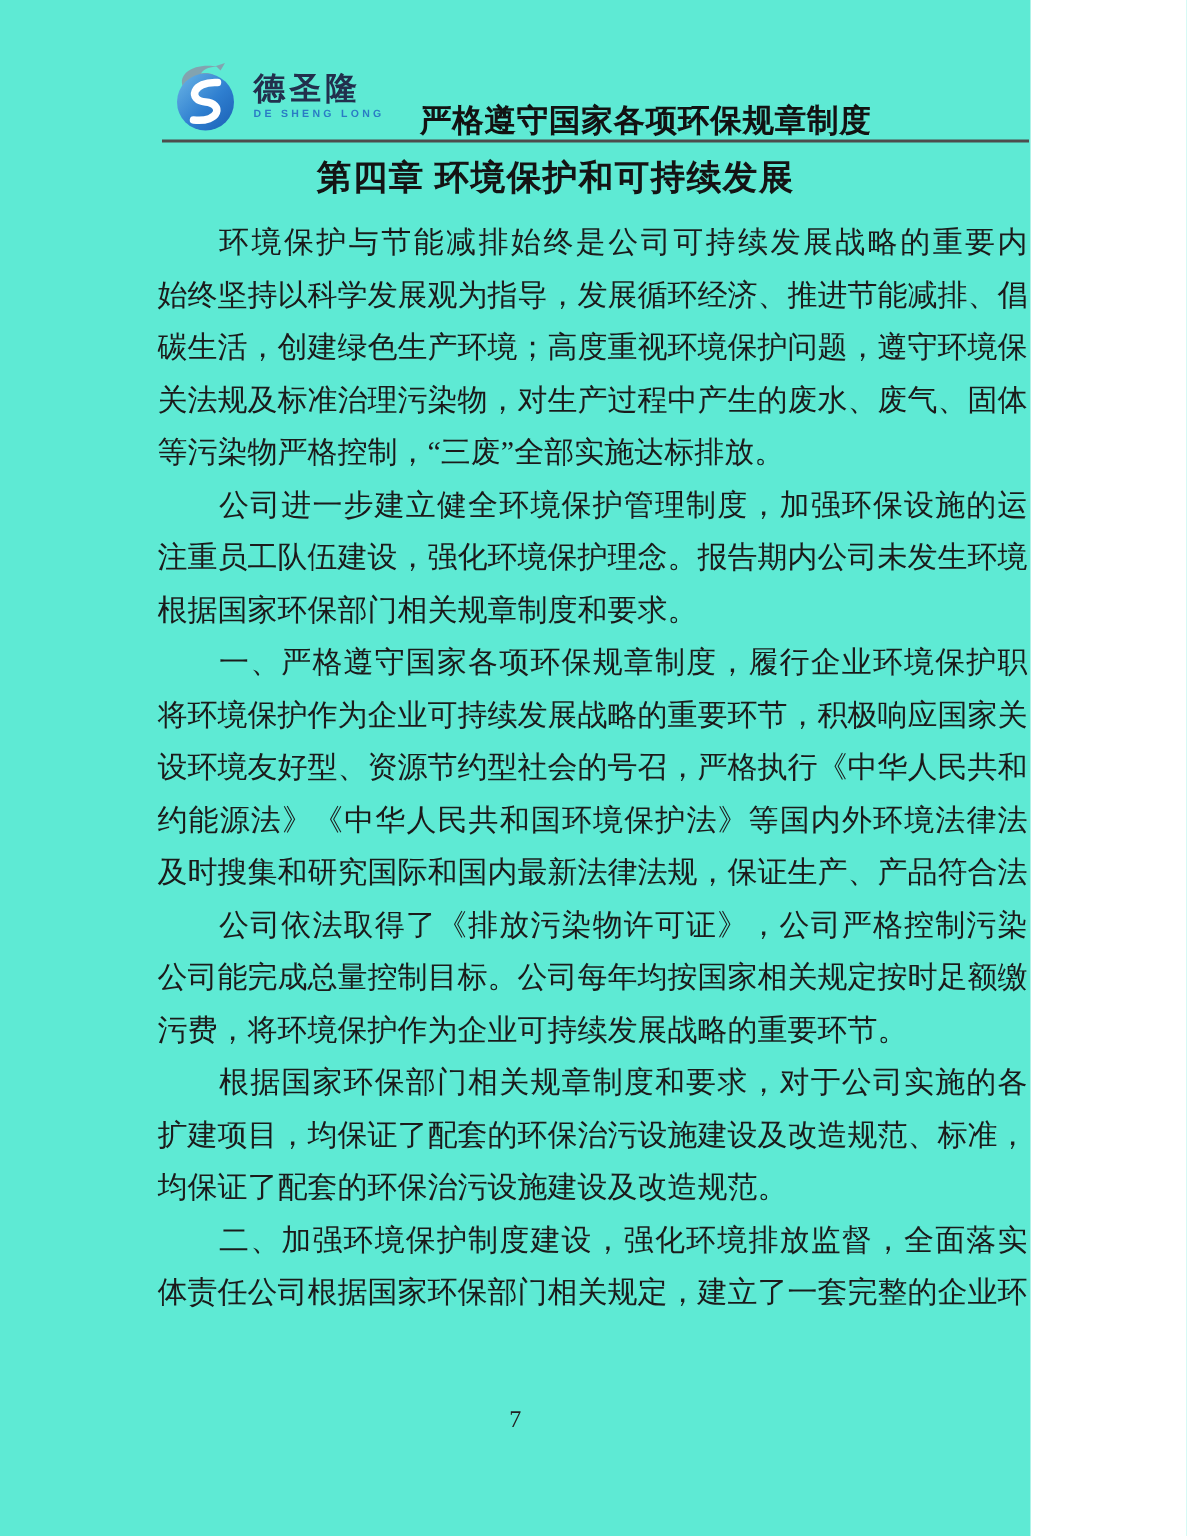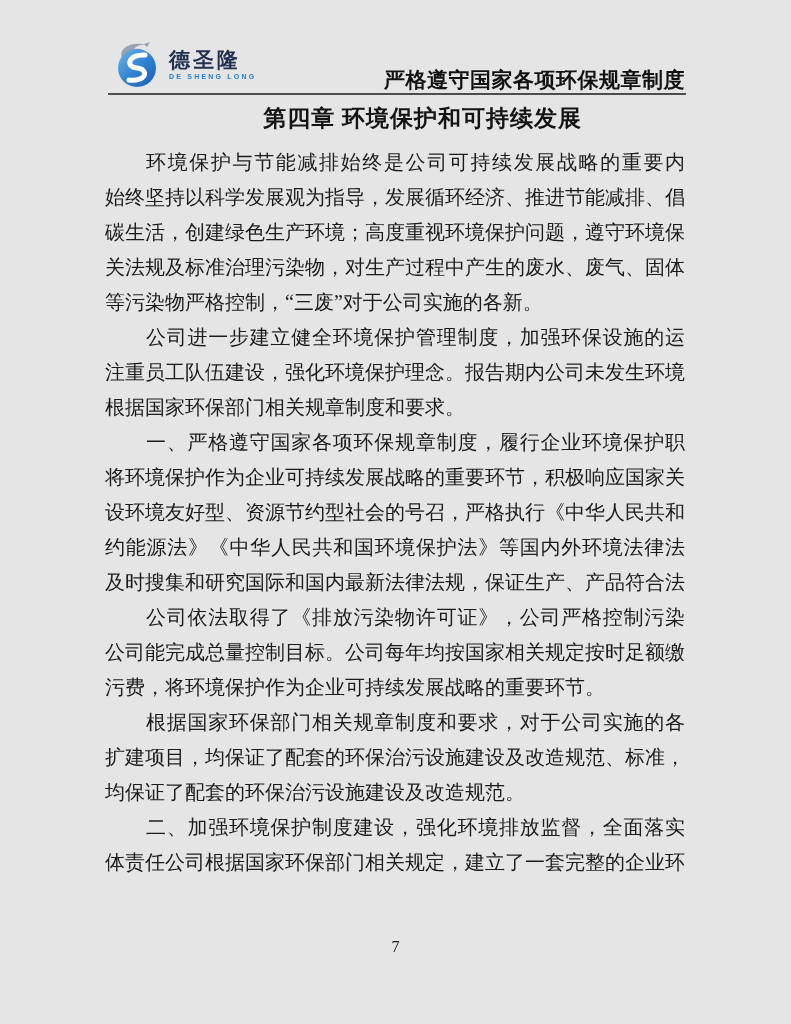--- a/index.html
+++ b/index.html
@@ -2,23 +2,23 @@
 <html><head>
 <meta charset="utf-8">
 <style>
   html, body {
     margin: 0;
     padding: 0;
     background: #ffffff;
   }
   .page {
     position: relative;
-    width: 791px;
+    width: 687px;
     height: 1024px;
-    background: #e5e5e5;
+    background: #5eead4;
     overflow: hidden;
     font-family: "Liberation Serif", "DejaVu Serif", serif;
     color: #1a1a1a;
   }
   
   .logo {
     position: absolute;
     left: 114px;
     top: 40px;
     display: flex;
@@ -139,21 +139,21 @@
   <div class="header-rule"></div>
 
   <h1 class="chapter-title">第四章 环境保护和可持续发展</h1>
 
   <main class="body-text" id="body-text">
       <div class="paragraph">
         <div class="line indent fill">环境保护与节能减排始终是公司可持续发展战略的重要内容，公司</div>
         <div class="line fill">始终坚持以科学发展观为指导，发展循环经济、推进节能减排、倡导低</div>
         <div class="line fill">碳生活，创建绿色生产环境；高度重视环境保护问题，遵守环境保护相</div>
         <div class="line fill">关法规及标准治理污染物，对生产过程中产生的废水、废气、固体废物</div>
-        <div class="line">等污染物严格控制，“三废”对于公司实施的各新。</div>
+        <div class="line">等污染物严格控制，“三废”全部实施达标排放。</div>
       </div>
       <div class="paragraph">
         <div class="line indent fill">公司进一步建立健全环境保护管理制度，加强环保设施的运行管理，</div>
         <div class="line fill">注重员工队伍建设，强化环境保护理念。报告期内公司未发生环境污染</div>
         <div class="line">根据国家环保部门相关规章制度和要求。</div>
       </div>
       <div class="paragraph">
         <div class="line indent fill">一、严格遵守国家各项环保规章制度，履行企业环境保护职责公司</div>
         <div class="line fill">将环境保护作为企业可持续发展战略的重要环节，积极响应国家关于建</div>
         <div class="line fill">设环境友好型、资源节约型社会的号召，严格执行《中华人民共和国节</div>

